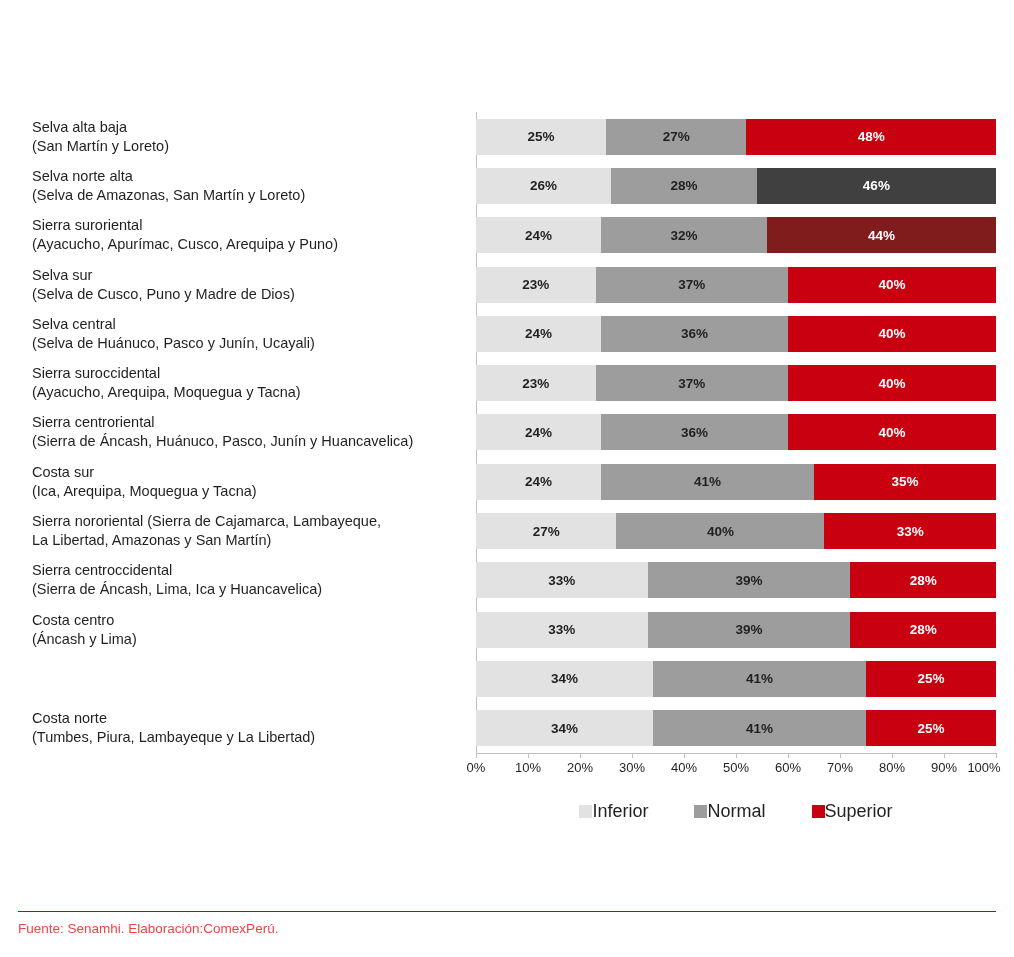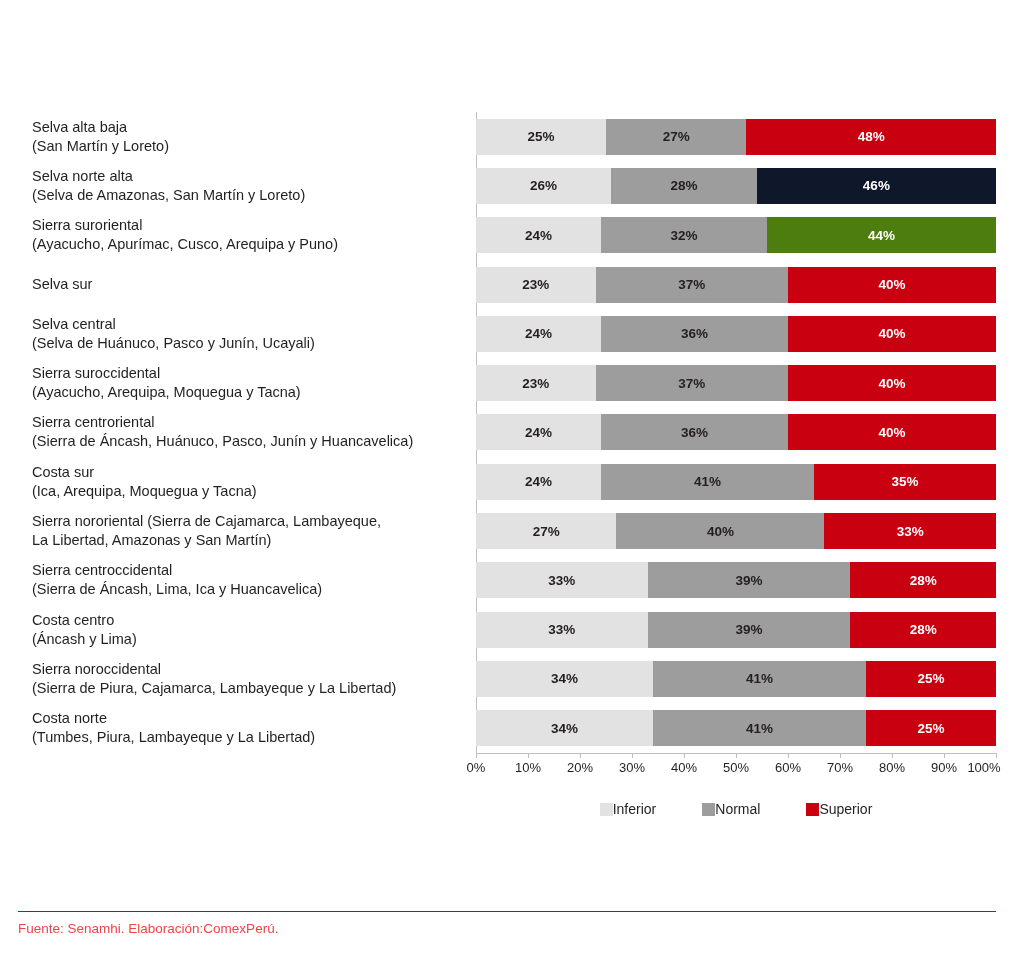--- a/index.html
+++ b/index.html
@@ -141,21 +141,21 @@
     top: 697px;
     width: 520px;
     display: flex;
     justify-content: center;
     gap: 46px;
     align-items: center;
   }
   .legend-item {
     display: flex;
     align-items: center;
-    font-size: 14px;
+    font-size: 18px;
     color: #231f20;
     text-align: right;
   }
   .legend-swatch {
     width: 13px;
     height: 13px;
     display: inline-block;
   }
   
   .footer-rule {
@@ -204,44 +204,44 @@
         <div class="row">
           <div class="row-label"><span class="l1">Selva norte alta</span><span class="l2">(Selva de Amazonas, San Martín y Loreto)</span></div>
           <div class="bars">
             <div class="bar-stack">
               <div class="seg inferior" style="width: 26%; background: rgb(226, 226, 226);">
                 <span>26%</span>
               </div>
               <div class="seg normal" style="width: 28%; background: rgb(157, 157, 157);">
                 <span>28%</span>
               </div>
-              <div class="seg superior" style="width: 46%; background: #0f172a;">
+              <div class="seg superior" style="width: 46%; background: #404040;">
                 <span>46%</span>
               </div>
             </div>
           </div>
         </div>
         <div class="row">
           <div class="row-label"><span class="l1">Sierra suroriental</span><span class="l2">(Ayacucho, Apurímac, Cusco, Arequipa y Puno)</span></div>
           <div class="bars">
             <div class="bar-stack">
               <div class="seg inferior" style="width: 24%; background: rgb(226, 226, 226);">
                 <span>24%</span>
               </div>
               <div class="seg normal" style="width: 32%; background: rgb(157, 157, 157);">
                 <span>32%</span>
               </div>
-              <div class="seg superior" style="width: 44%; background: #4d7c0f;">
+              <div class="seg superior" style="width: 44%; background: #7f1d1d;">
                 <span>44%</span>
               </div>
             </div>
           </div>
         </div>
         <div class="row">
-          <div class="row-label"><span class="l1">Selva sur</span></div>
+          <div class="row-label"><span class="l1">Selva sur</span><span class="l2">(Selva de Cusco, Puno y Madre de Dios)</span></div>
           <div class="bars">
             <div class="bar-stack">
               <div class="seg inferior" style="width: 23%; background: rgb(226, 226, 226);">
                 <span>23%</span>
               </div>
               <div class="seg normal" style="width: 37%; background: rgb(157, 157, 157);">
                 <span>37%</span>
               </div>
               <div class="seg superior" style="width: 40%; background: rgb(200, 0, 15);">
                 <span>40%</span>
@@ -355,21 +355,20 @@
               <div class="seg normal" style="width: 39%; background: rgb(157, 157, 157);">
                 <span>39%</span>
               </div>
               <div class="seg superior" style="width: 28%; background: rgb(200, 0, 15);">
                 <span>28%</span>
               </div>
             </div>
           </div>
         </div>
         <div class="row">
-          <div class="row-label"><span class="l1">Sierra noroccidental</span><span class="l2">(Sierra de Piura, Cajamarca, Lambayeque y La Libertad)</span></div>
           <div class="bars">
             <div class="bar-stack">
               <div class="seg inferior" style="width: 34%; background: rgb(226, 226, 226);">
                 <span>34%</span>
               </div>
               <div class="seg normal" style="width: 41%; background: rgb(157, 157, 157);">
                 <span>41%</span>
               </div>
               <div class="seg superior" style="width: 25%; background: rgb(200, 0, 15);">
                 <span>25%</span>

